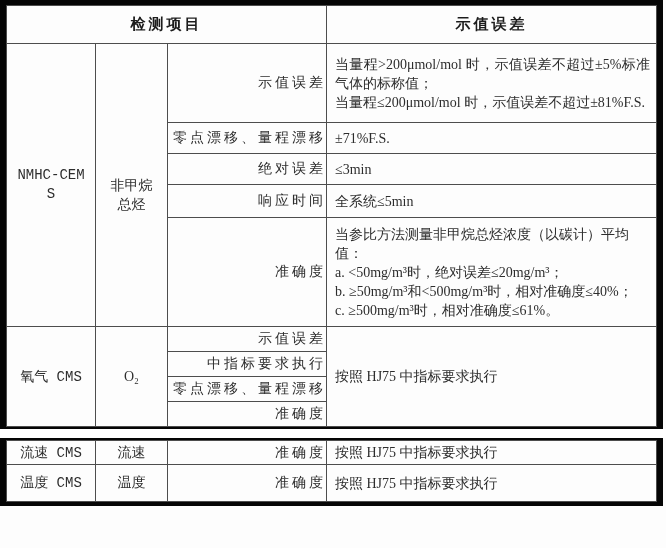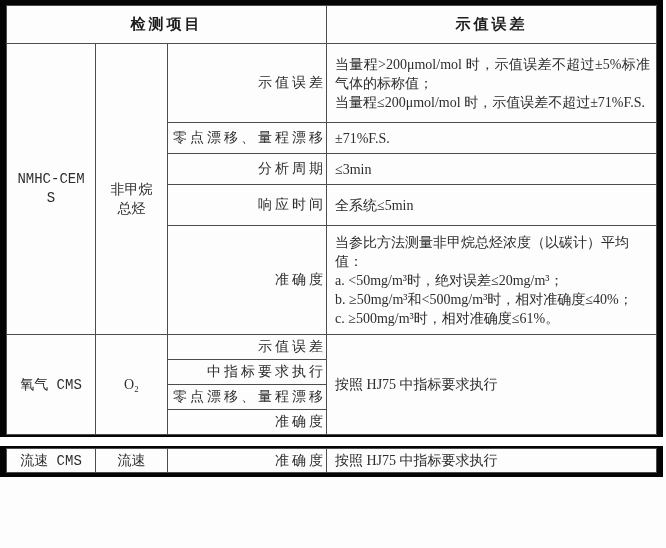--- a/index.html
+++ b/index.html
@@ -54,21 +54,21 @@
     line-height: 19px;
   }
   .cjkwrap {
     display: inline-block;
     max-width: 48px;
     line-height: 19px;
     margin-top: 20px;
   }
   
   .h38 { height: 38px; } .h79 { height: 79px; } .h31 { height: 31px; }
-  .h33 { height: 41px; } .h109 { height: 109px; } .h25 { height: 25px; }
+  .h33 { height: 33px; } .h109 { height: 109px; } .h25 { height: 25px; }
   .h35 { height: 21px; } .h37 { height: 37px; }
 </style>
 </head>
 <body>
 
 <div class="page">
 
   <div class="tframe top-block">
     <table>
       <colgroup>
@@ -88,29 +88,29 @@
         <tr class="h79">
           <td class="sys" rowspan="5">
             <span class="brk">NMHC-CEMS</span>
           </td>
           <td class="param" rowspan="5">
             <span class="cjkwrap">非甲烷总烃</span>
           </td>
           <td class="item">示值误差</td>
           <td class="req">
             <p class="j">当量程&gt;200μmol/mol 时，示值误差不超过±5%标准气体的标称值；</p>
-            <p class="j">当量程≤200μmol/mol 时，示值误差不超过±71%F.S.</p>
+            <p class="j">当量程≤200μmol/mol 时，示值误差不超过±81%F.S.</p>
           </td>
         </tr>
         <tr class="h31">
           <td class="item">零点漂移、量程漂移</td>
           <td class="req">±71%F.S.</td>
         </tr>
         <tr class="h31">
-          <td class="item">分析周期</td>
+          <td class="item">绝对误差</td>
           <td class="req">≤3min</td>
         </tr>
         <tr class="h33">
           <td class="item">响应时间</td>
           <td class="req">全系统≤5min</td>
         </tr>
         <tr class="h109">
           <td class="item">准确度</td>
           <td class="req">
             <p>当参比方法测量非甲烷总烃浓度（以碳计）平均值：</p>
@@ -149,17 +149,23 @@
           <col style="width:159px">
           <col style="width:330px">
       </colgroup>
       <tbody>
         <tr class="h35">
           <td class="sys">流速 CMS</td>
           <td class="param">流速</td>
           <td class="item">准确度</td>
           <td class="req">按照 HJ75 中指标要求执行</td>
         </tr>
+        <tr class="h37">
+          <td class="sys">温度 CMS</td>
+          <td class="param">温度</td>
+          <td class="item">准确度</td>
+          <td class="req">按照 HJ75 中指标要求执行</td>
+        </tr>
       </tbody>
     </table>
   </div>
 
 </div>
 
 </body></html>

